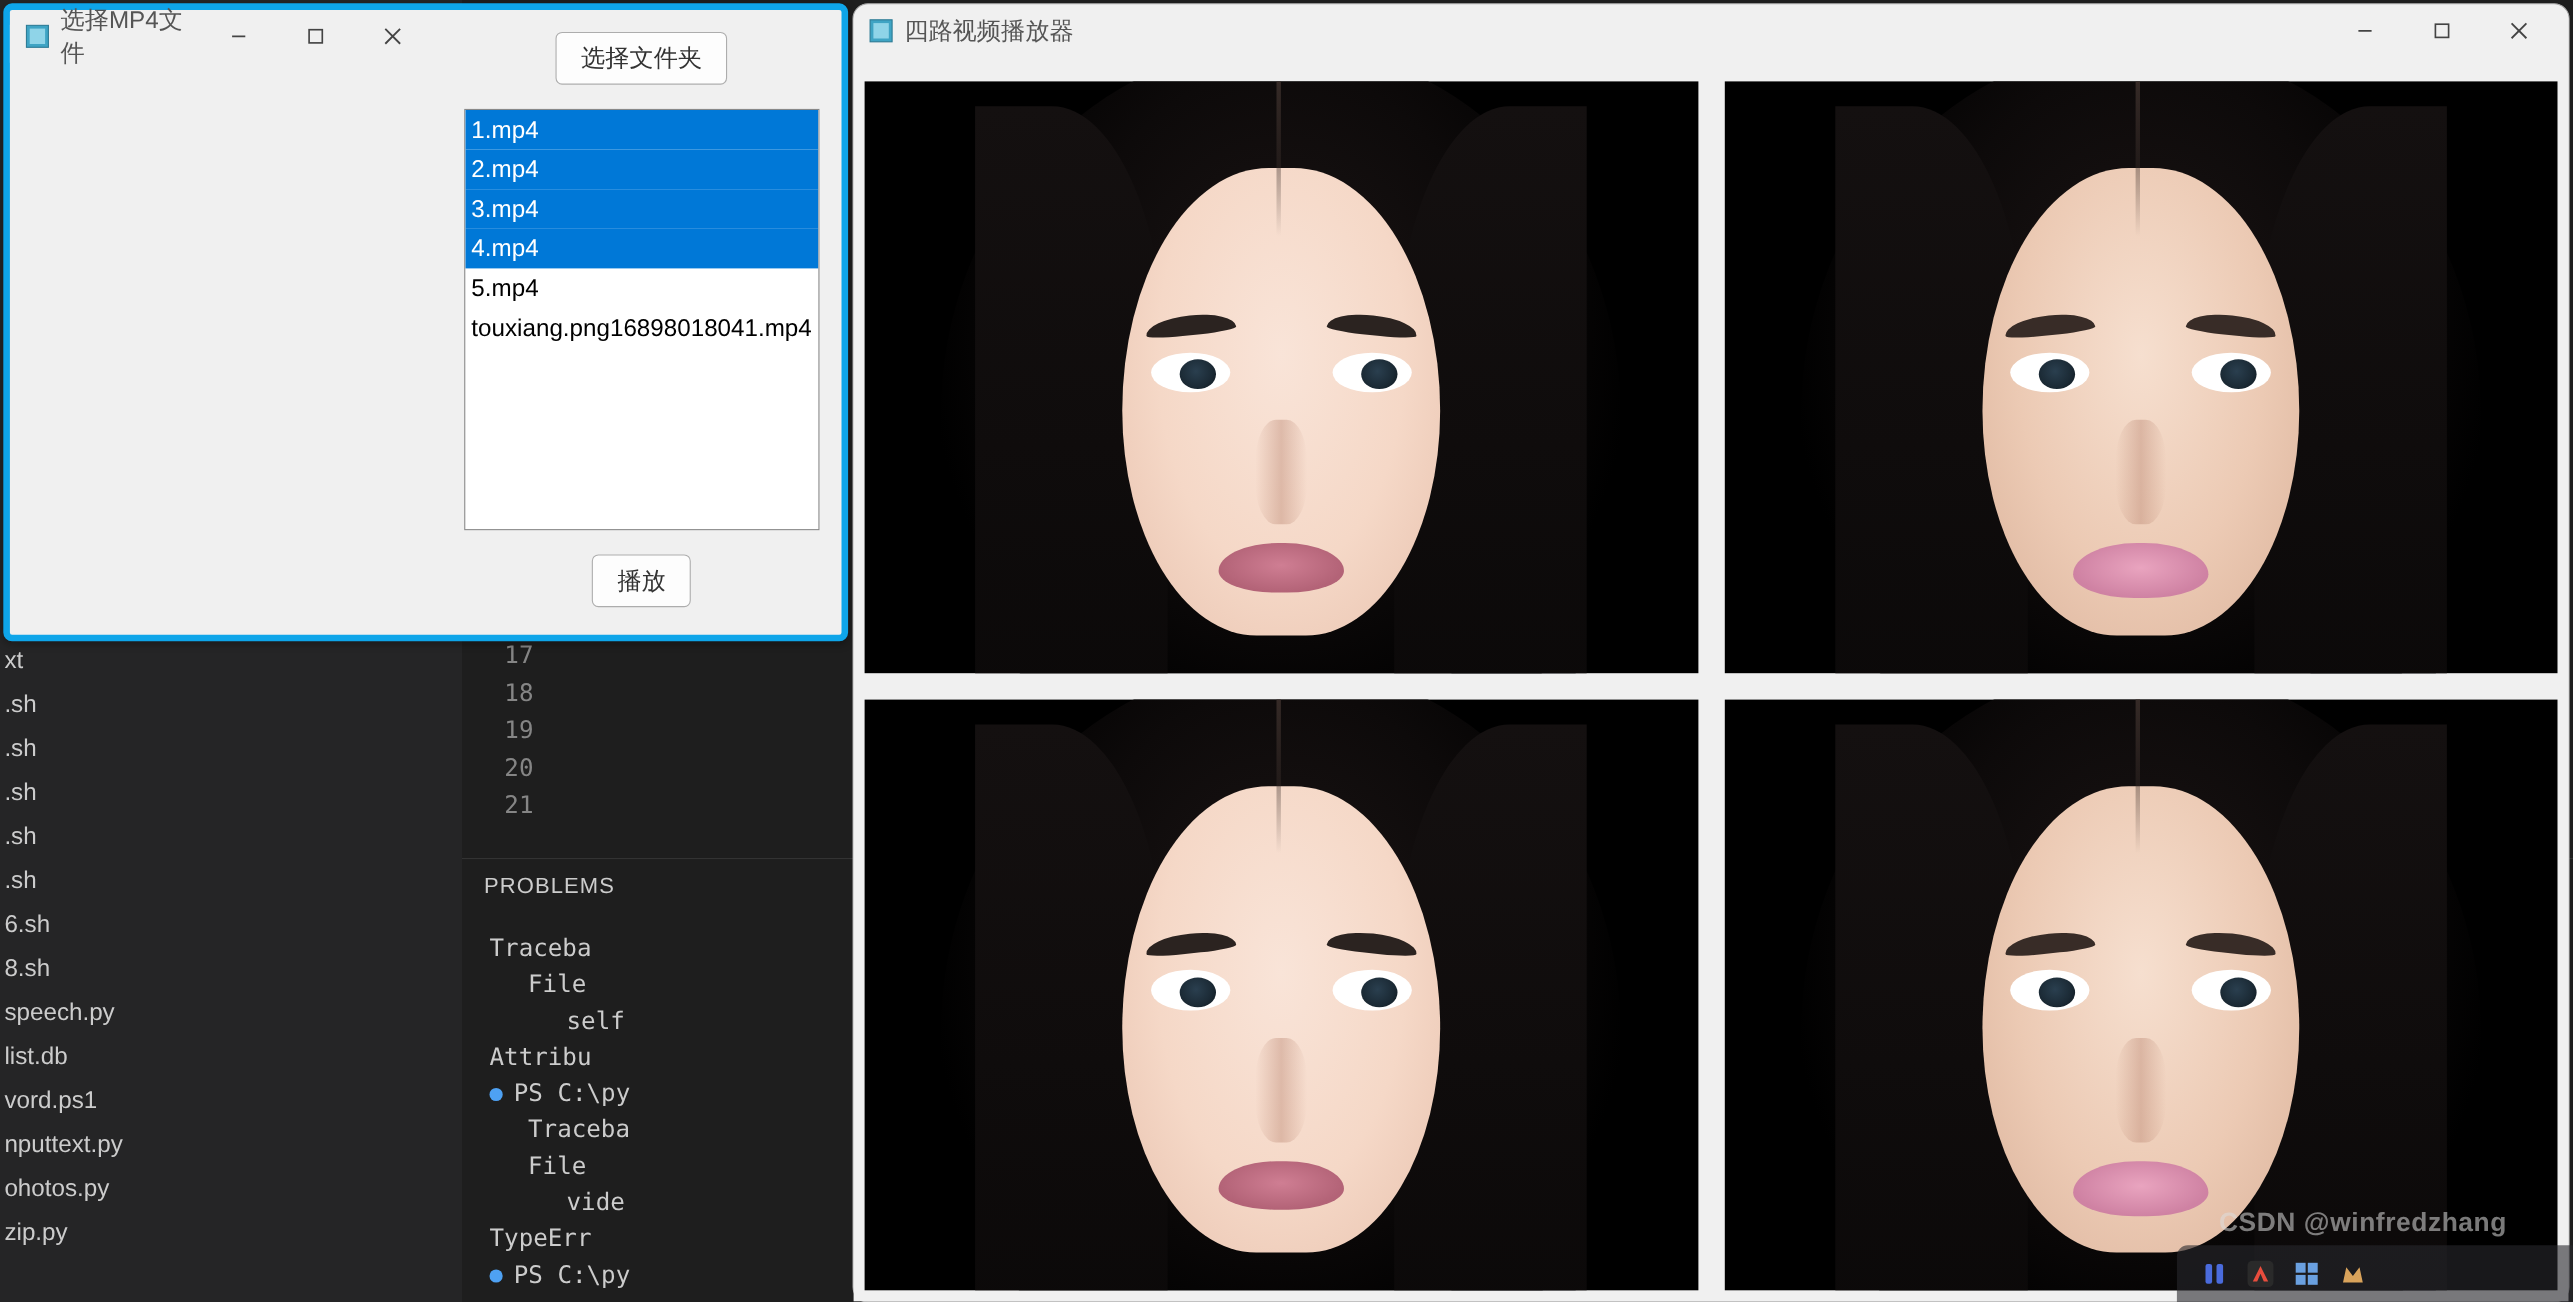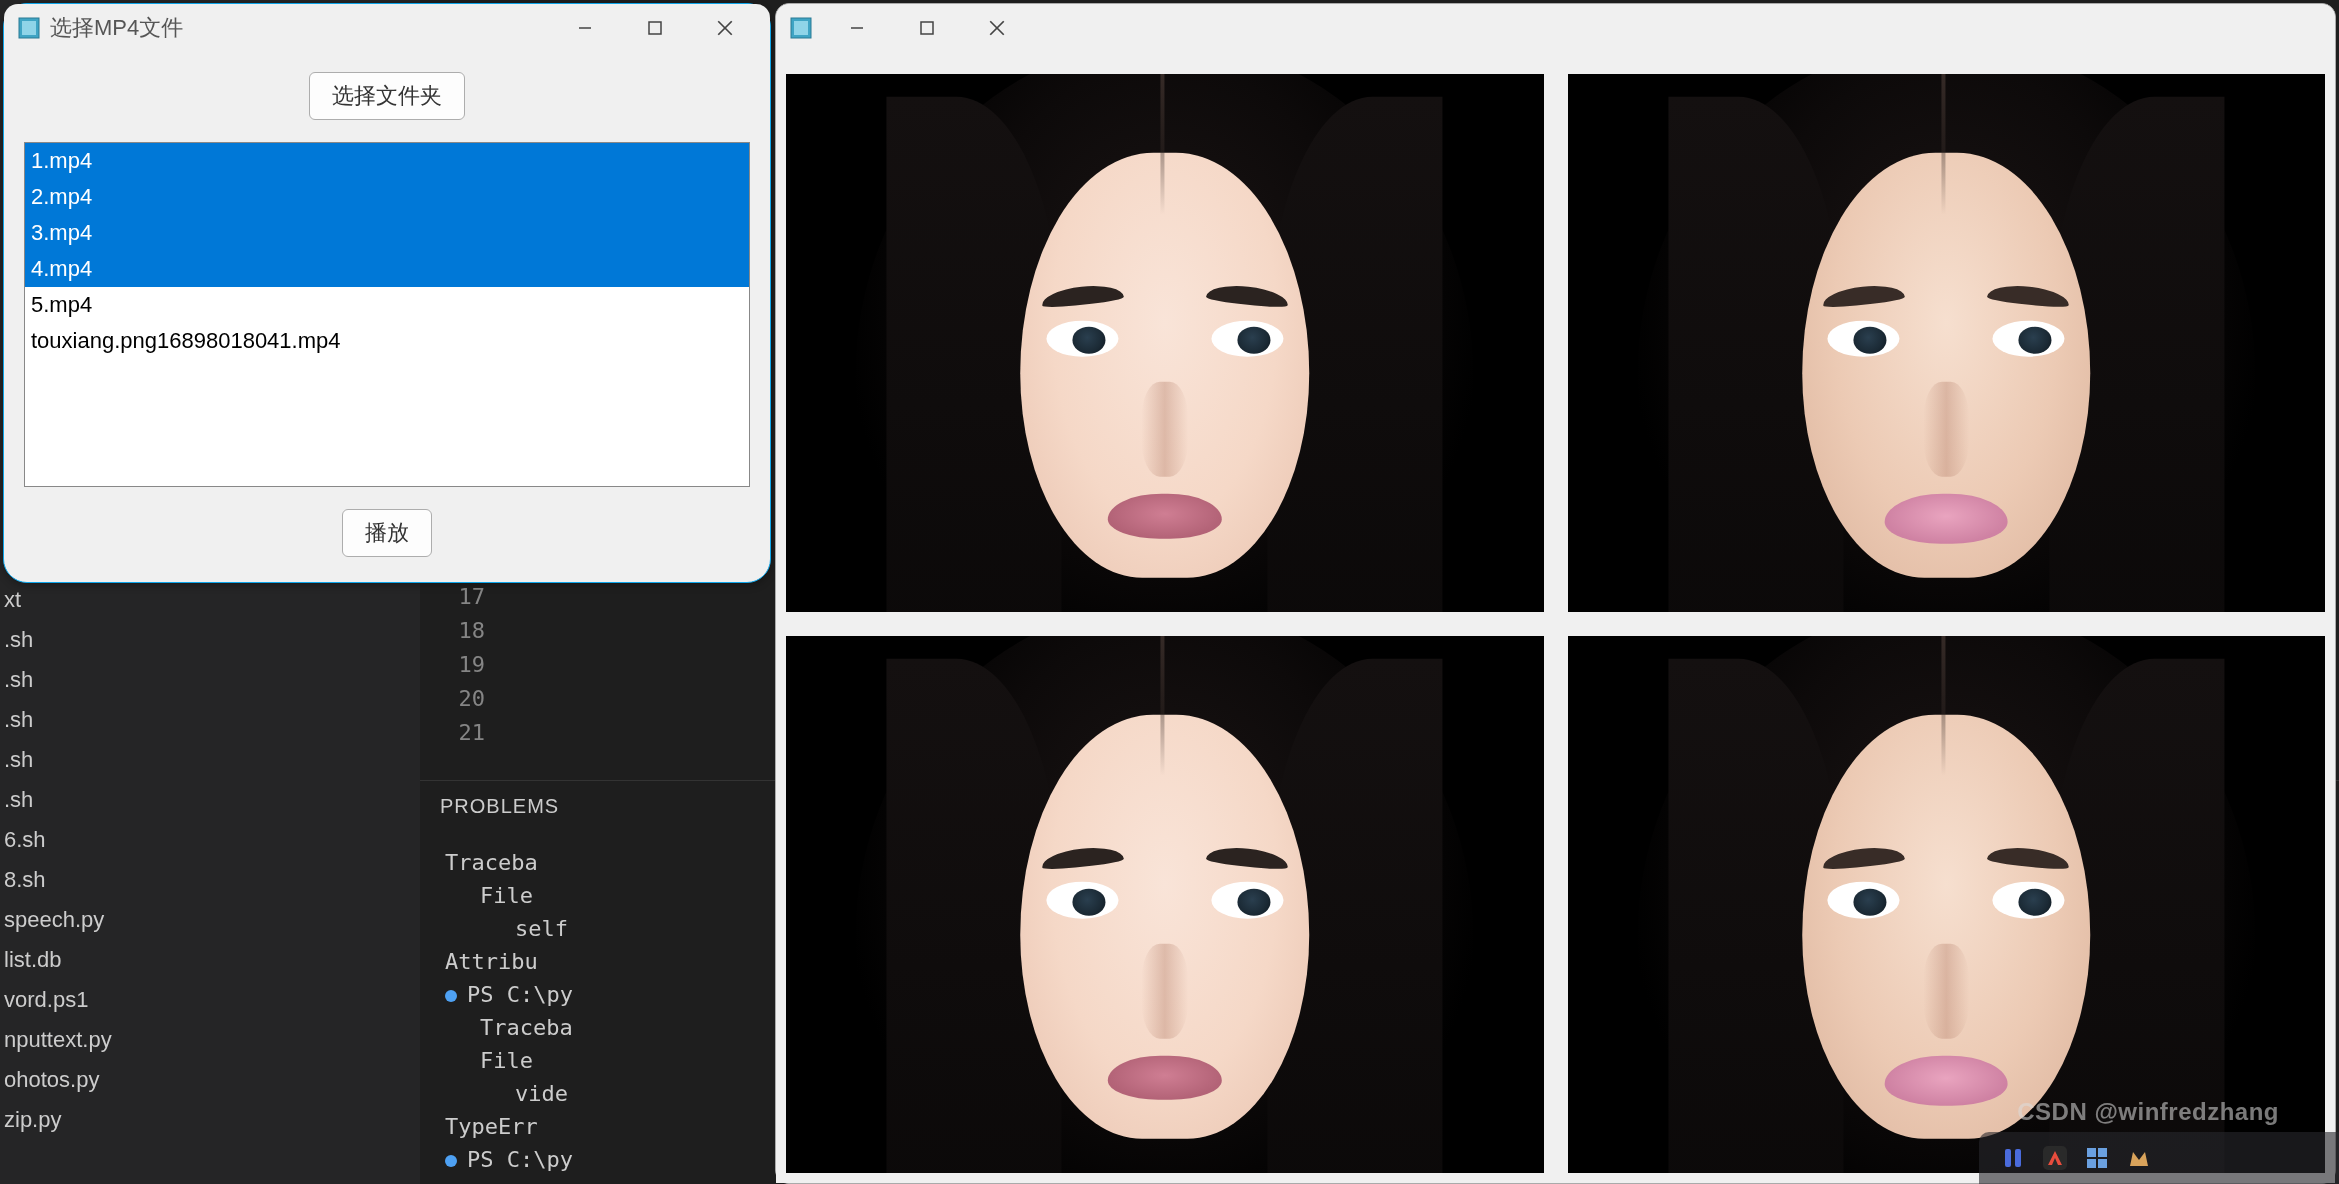--- a/index.html
+++ b/index.html
@@ -82,24 +82,24 @@
     }
     .indent1 { padding-left: 35px; }
     .indent2 { padding-left: 70px; }
 
     
     .dlg1 {
       position: absolute;
       left: 3px; top: 3px;
       width: 768px; height: 580px;
       background: #f0f0f0;
-      border: 1px solid #0ea5e9;
-      border-radius: 24px;
-      display: flex;
-      flex-direction: column;
+      border: 6px solid #0ea5e9;
+      border-radius: 8px;
+      display: flex;
+      flex-direction: row;
       box-shadow: 0 2px 8px rgba(0,0,0,0.3);
     }
     .titlebar {
       height: 48px;
       display: flex;
       align-items: center;
       padding: 0 10px 0 14px;
       background: #f0f0f0;
       border-radius: 14px 14px 0 0;
       gap: 0;
@@ -387,20 +387,21 @@
 </div>
 
 <div class="dlg2">
   <div class="titlebar">
     <span class="app-icon">
       <svg viewBox="0 0 22 22">
           <rect x="1" y="1" width="20" height="20" fill="#3fa4c4" stroke="#2b7a94" stroke-width="1"></rect>
           <rect x="4" y="4" width="14" height="14" fill="#8fd4e8"></rect>
         </svg>
     </span>
+    <span class="title-text">四路视频播放器</span>
     <div class="win-btns">
       <div class="win-btn">
           <svg viewBox="0 0 16 16">
             <line x1="2" y1="8" x2="14" y2="8" stroke="#444" stroke-width="1.5"></line>
           </svg>
         </div>
       <div class="win-btn">
           <svg viewBox="0 0 16 16">
             <rect x="2" y="2" width="12" height="12" fill="none" stroke="#444" stroke-width="1.5"></rect>
           </svg>

